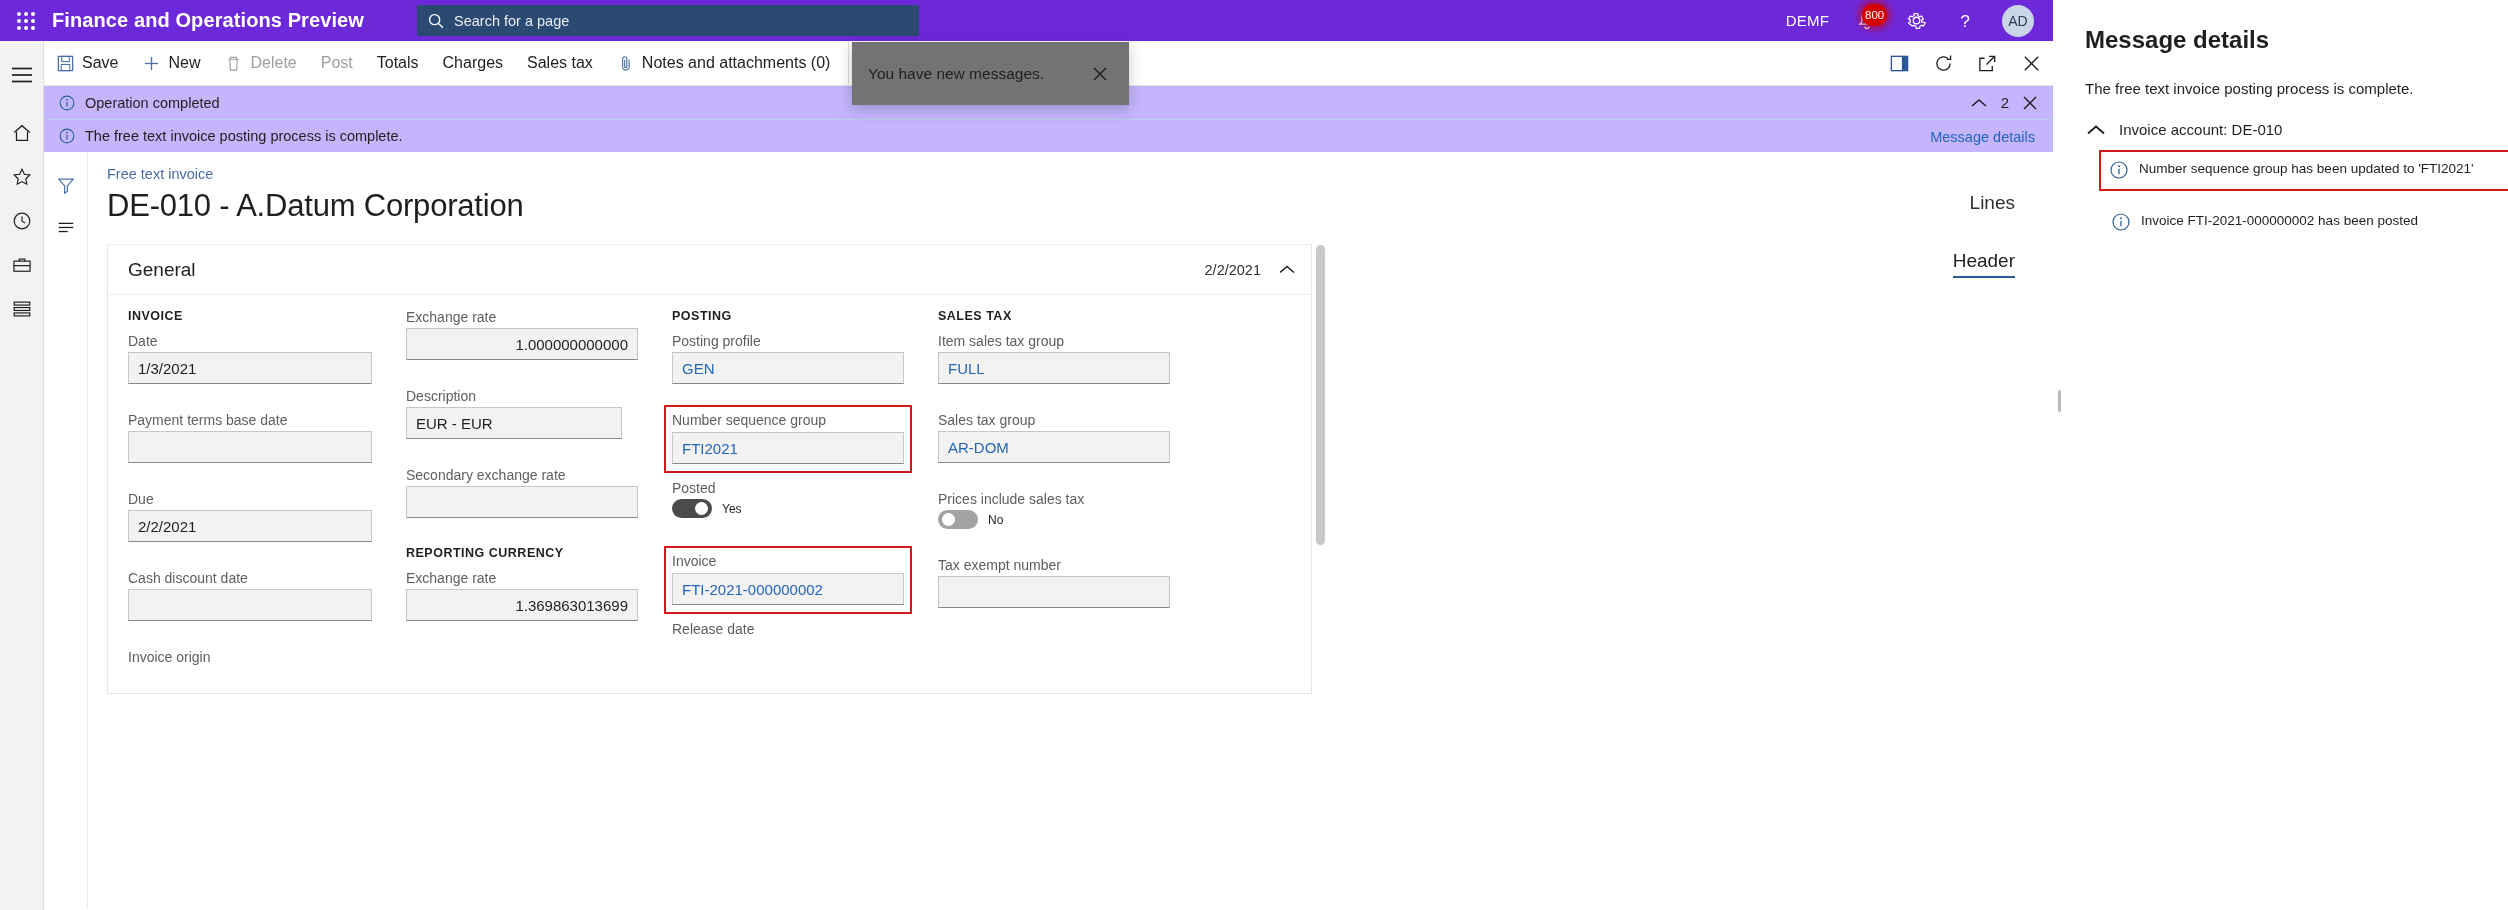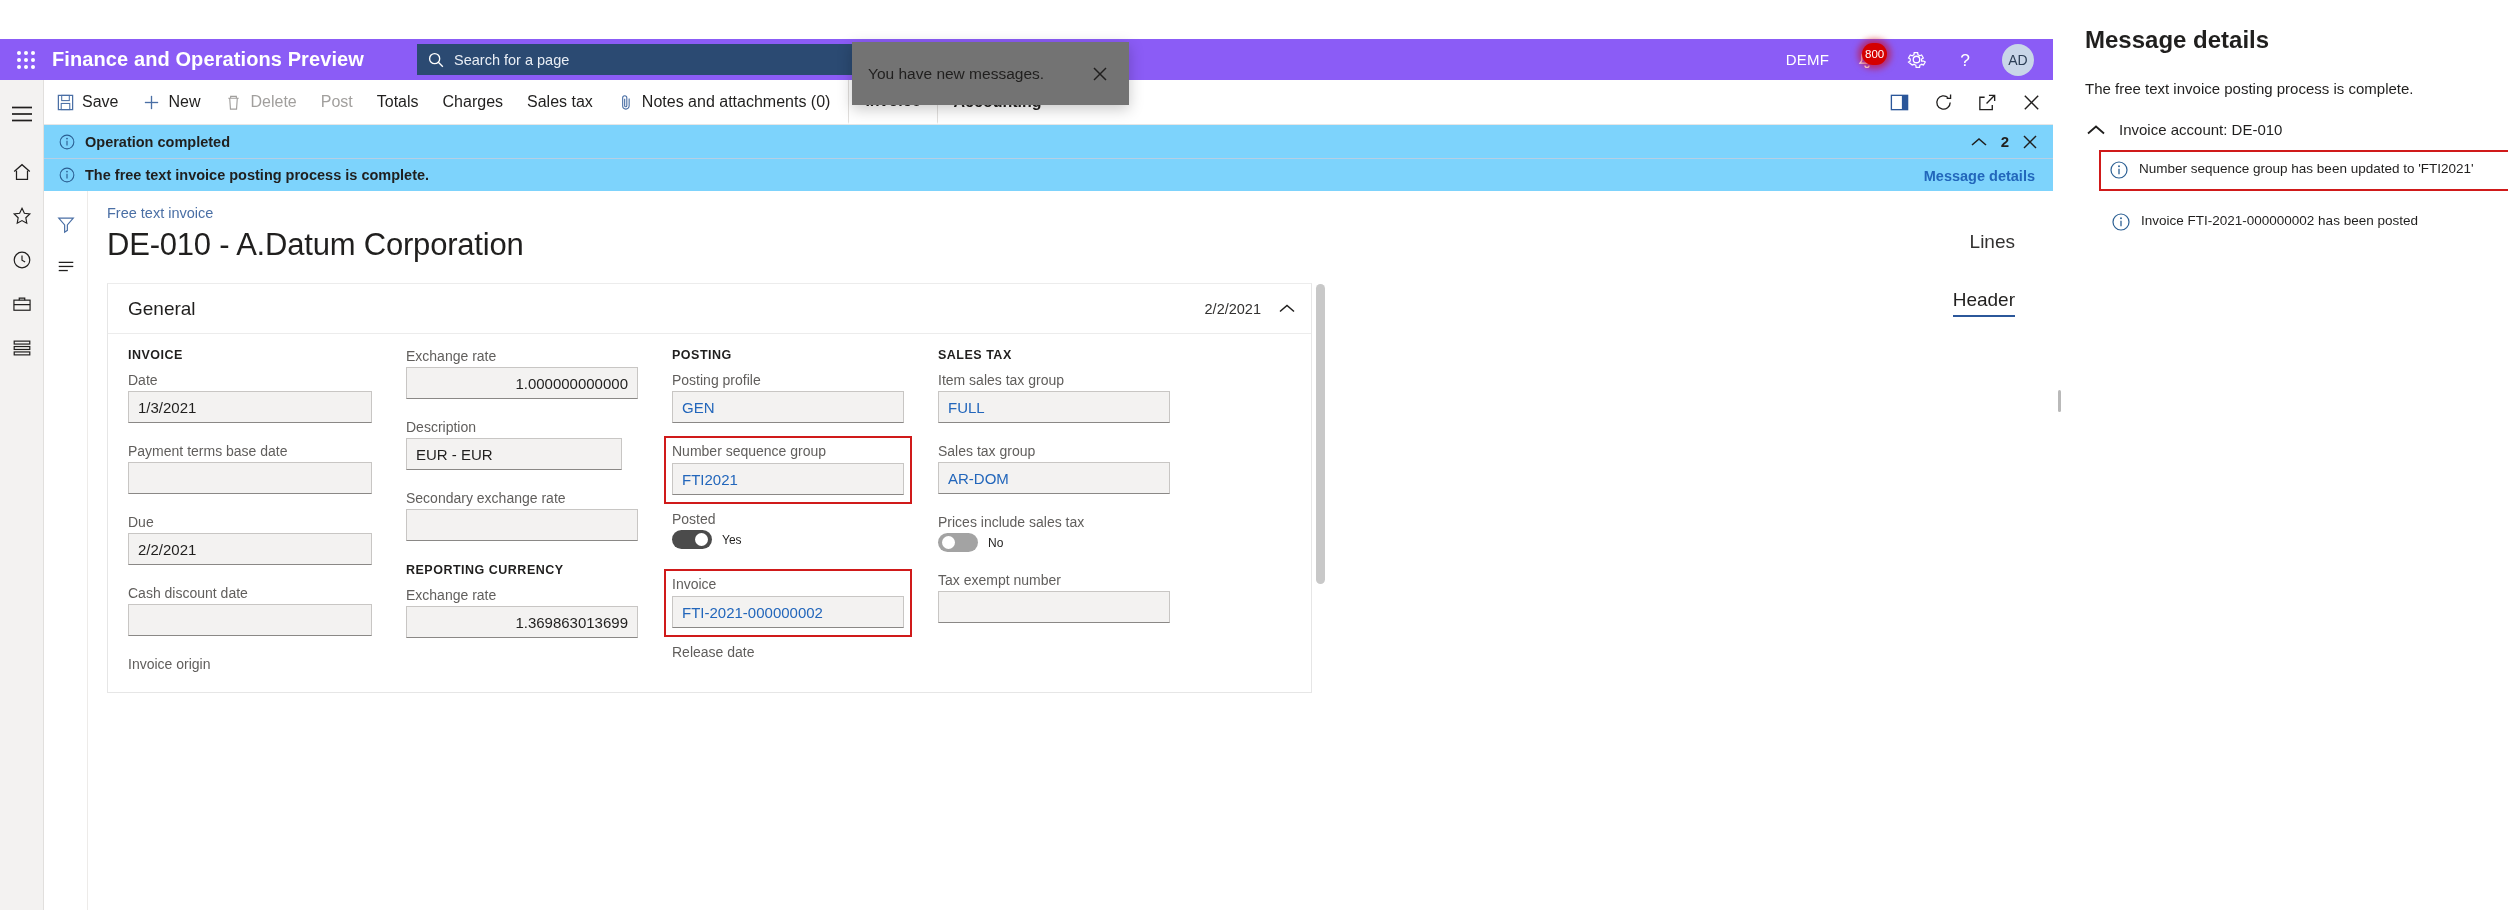--- a/index.html
+++ b/index.html
@@ -9,22 +9,22 @@
     background: #ffffff;
     overflow: hidden;
   }
   .app { position: relative; width: 2508px; height: 910px; display: flex; }
 
   
   .app-left { position: relative; width: 2053px; height: 910px; background: #ffffff; overflow: hidden; }
 
   
   .topnav {
-    height: 41px; background: #8b5cf6; display: flex; align-items: center;
-    color: #ffffff; position: relative; margin-top: 39px;
+    height: 41px; background: #6d28d9; display: flex; align-items: center;
+    color: #ffffff; position: relative;
   }
   .waffle { width: 52px; display: flex; align-items: center; justify-content: center; cursor: pointer; }
   .waffle-grid { display: grid; grid-template-columns: repeat(3, 4px); grid-template-rows: repeat(3, 4px); gap: 3px; }
   .waffle-grid i { width: 4px; height: 4px; background: #ffffff; border-radius: 50%; display: block; }
   .app-title { font-size: 20px; font-weight: 600; letter-spacing: .1px; white-space: nowrap; }
   .search-box {
     position: absolute; left: 417px; top: 5px; width: 502px; height: 31px;
     background: #2b4a72; display: flex; align-items: center; padding: 0 10px; cursor: text;
   }
   .search-icon { width: 18px; height: 18px; margin-right: 9px; flex: none; }
@@ -68,21 +68,21 @@
     display: flex; align-items: center; padding: 0 16px; font-size: 16px; font-weight: 600;
     color: #201f1e; cursor: pointer; border-left: 1px solid #e1dfdd; border-right: 1px solid #e1dfdd;
     margin-left: 6px;
   }
   .tb-tab.active { background: #ffffff; border-bottom: 2px solid transparent; }
   .tb-tab2 { display: flex; align-items: center; padding: 0 16px; font-size: 16px; font-weight: 600; color: #201f1e; cursor: pointer; }
   .tb-right { position: absolute; right: 0; top: 0; height: 45px; display: flex; align-items: center; }
   .tb-ico { width: 44px; height: 45px; display: flex; align-items: center; justify-content: center; cursor: pointer; }
 
   
-  .msgbar { background: #7dd3fc; position: relative; font-weight: bold; }
+  .msgbar { background: #c4b5fd; position: relative; }
   .msgbar-row { display: flex; align-items: center; height: 33px; padding-left: 14px; position: relative; }
   .msgbar-row.second { border-top: 1px solid #b6cfe4; height: 33px; }
   .msg-ico { width: 18px; height: 18px; margin-right: 9px; flex: none; }
   .msg-txt { font-size: 14.5px; color: #201f1e; }
   .msgbar-ctrl { position: absolute; right: 14px; top: 0; height: 33px; display: flex; align-items: center; gap: 12px; }
   .msg-count { font-size: 15px; color: #201f1e; }
   .msg-link { position: absolute; right: 18px; top: 0; height: 33px; display: flex; align-items: center; font-size: 14.5px; color: #2266bb; cursor: pointer; }
 
   
   .pagearea { display: flex; height: calc(869px - 45px - 67px); }
@@ -106,21 +106,21 @@
   .chev { cursor: pointer; }
 
   .cols { display: flex; padding: 14px 0 0 0; }
   .col { padding: 0 14px 0 20px; }
   .col.c1 { width: 278px; }
   .col.c2 { width: 266px; }
   .col.c3 { width: 266px; }
   .col.c4 { width: 266px; }
   .grp { font-size: 12.5px; font-weight: 700; letter-spacing: .5px; color: #201f1e; margin-bottom: 10px; }
   .grp.mt { margin-top: 22px; }
-  .fld { margin-bottom: 20px; position: relative; }
+  .fld { margin-bottom: 28px; position: relative; }
   .flab { font-size: 14px; color: #605e5c; margin-bottom: 3px; display: block; }
   .fbox {
     height: 32px; background: #f3f2f1; border: 1px solid #c8c6c4; border-bottom: 1px solid #8a8886;
     display: flex; align-items: center; padding: 0 9px; font-size: 15px; color: #201f1e; cursor: text;
   }
   .fbox.num { justify-content: flex-end; padding-right: 9px; }
   .fbox.link { color: #2266bb; }
   .fld.hl { border: 2px solid #d01a1a; padding: 5px 6px 7px 6px; margin: -7px -8px 7px -8px; }
   .fld.hl .flab { margin-bottom: 4px; }
 

